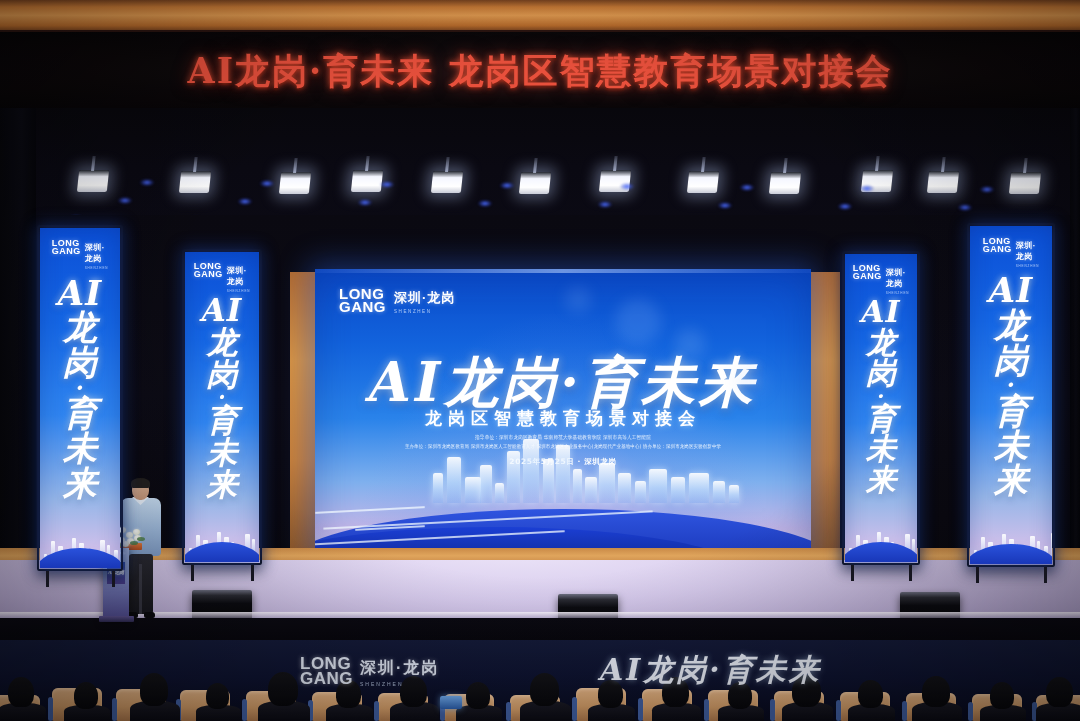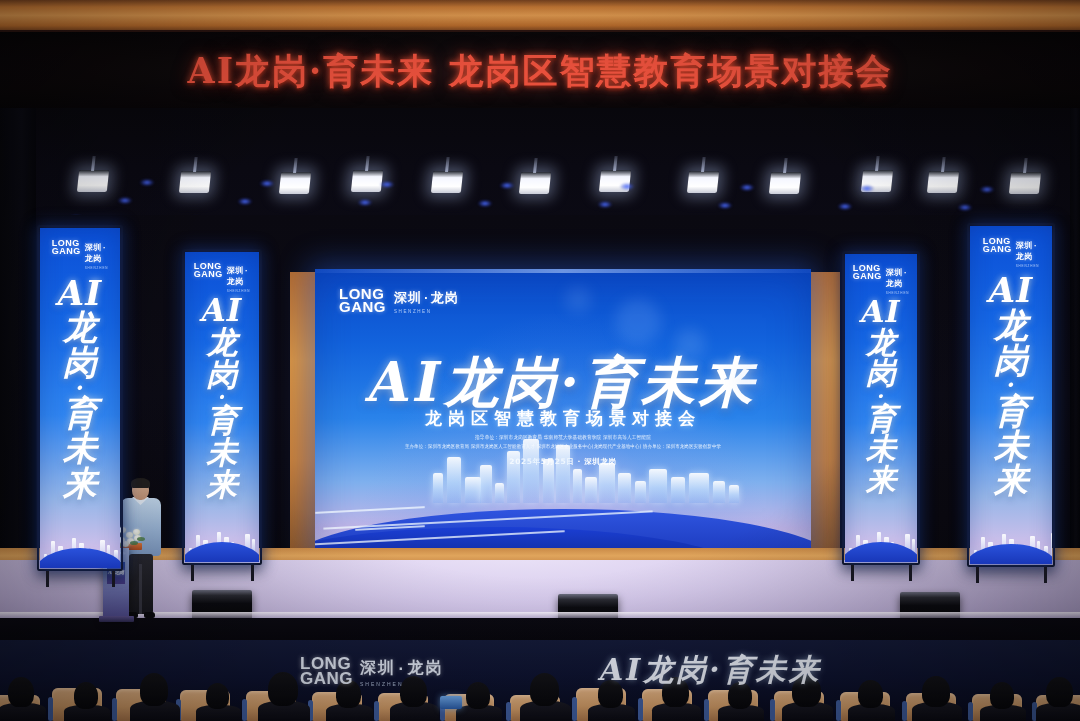--- a/index.html
+++ b/index.html
@@ -94,21 +94,21 @@
   
   .screen-logo{ position:absolute; left:24px; top:18px; display:flex; align-items:flex-start; gap:8px; }
   .logo-stack{ display:flex; flex-direction:column; line-height:.88; }
   .logo-long, .logo-gang{
     font-family:"Liberation Sans", sans-serif;
     font-weight:bold; font-size:15px; letter-spacing:.5px; color:#ffffff;
     text-shadow:0 0 4px rgba(255,255,255,.5);
   }
   .logo-cn-wrap{ display:flex; flex-direction:column; padding-top:2px; }
   .logo-cn{
-    font-family:Liberation Mono, monospace; font-weight:bold; font-size:13px;
+    font-family:Liberation Sans, sans-serif; font-weight:bold; font-size:13px;
     color:#ffffff; letter-spacing:1px; text-shadow:0 0 4px rgba(255,255,255,.45);
   }
   .logo-sub{
     font-family:"Liberation Sans", sans-serif; font-size:4.5px;
     letter-spacing:1.6px; color:rgba(215,230,255,.8); margin-top:2px;
   }
 
   
   .screen-title{
     position:absolute; left:0; top:78px; width:100%;

